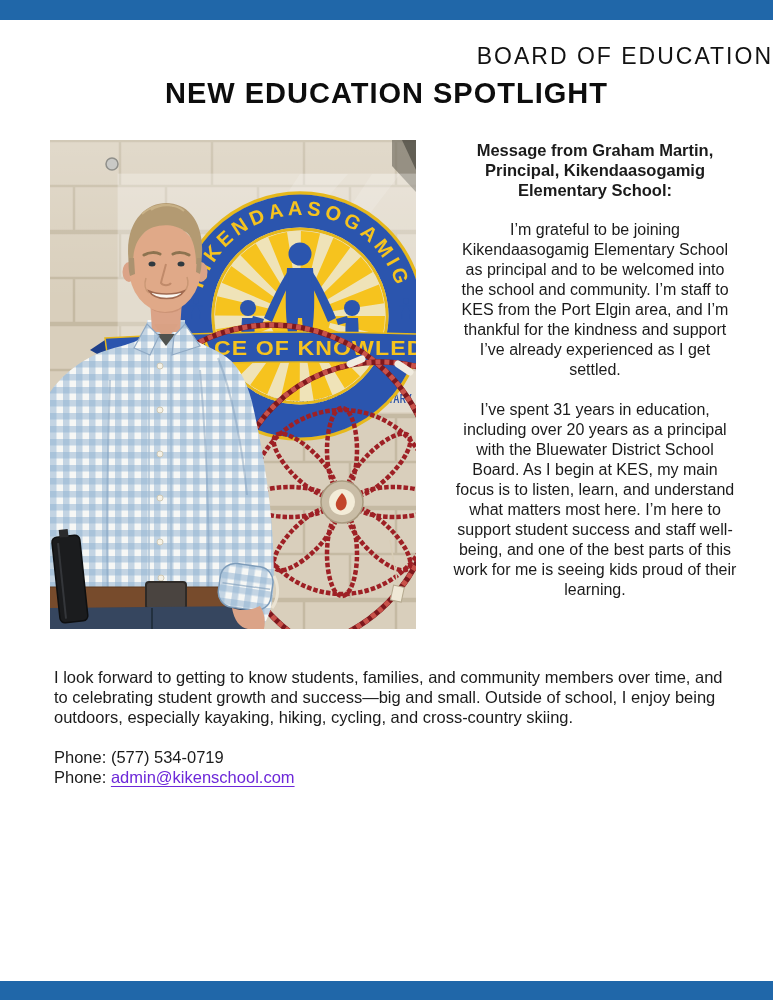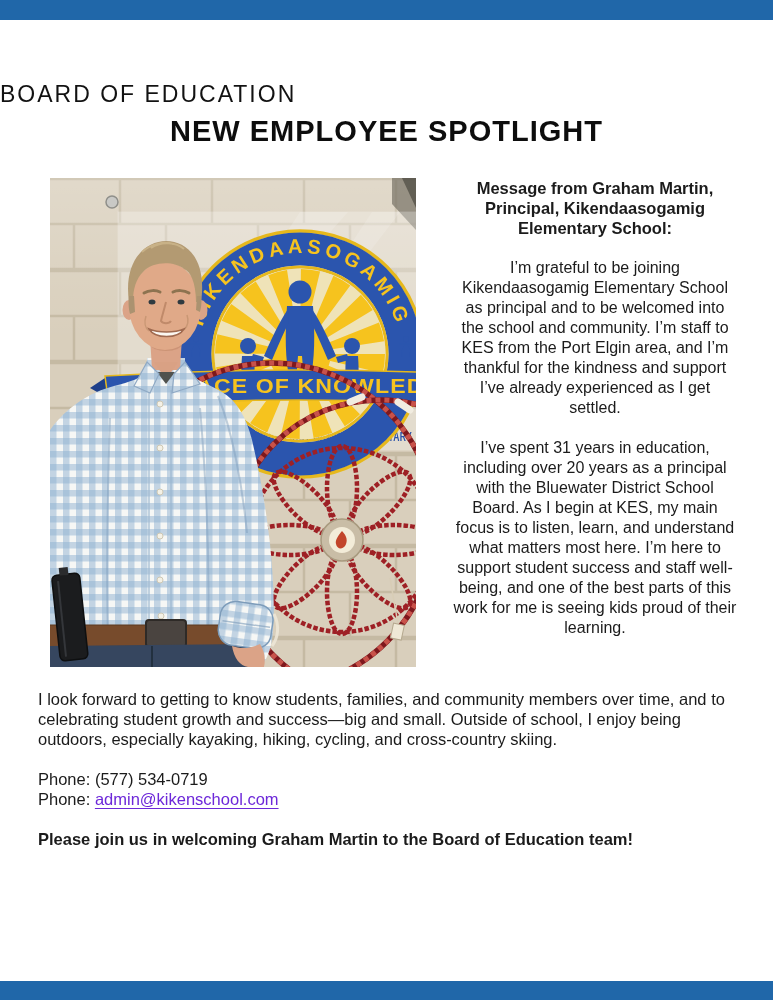--- a/index.html
+++ b/index.html
@@ -9,22 +9,22 @@
     background:#ffffff;
     font-family:"Liberation Sans", sans-serif;
     color:#1b1b1b;
     overflow:hidden;
   }
   .bar{position:absolute;left:0;width:773px;background:#2067A9;}
   .bar.top{top:0;height:20px;}
   .bar.bottom{bottom:0;height:19px;}
 
   .eyebrow{
-    margin:0;padding-top:80px;
-    text-align:left;
+    margin:0;padding-top:42px;
+    text-align:right;
     font-size:23px;font-weight:400;letter-spacing:2px;
     line-height:28px;color:#121212;
   }
   .main-title{
     margin:4px 0 0 0;
     text-align:center;
     font-size:29px;font-weight:800;letter-spacing:1px;
     line-height:38px;color:#0d0d0d;
   }
 
@@ -35,22 +35,22 @@
     gap:37px;
   }
   .photo-wrap{width:366px;height:489px;flex:none;overflow:hidden;}
   .photo-wrap svg{display:block;}
 
   .col{width:284px;font-size:16px;line-height:20px;}
   .msg-heading{font-weight:700;font-size:16.5px;margin:0 0 19px 0;}
   .col p{margin:0 0 20px 0;text-align:center;}
 
   .bottom-section{
-    padding:0 33px 0 38px;
-    margin-top:22px;
+    padding:0 33px 0 54px;
+    margin-top:38px;
     font-size:16.5px;line-height:20px;
   }
   .bottom-section p{margin:0 0 20px 0;}
 
   .contact{margin:0 0 20px 0;}
   .contact div{line-height:20px;}
   .email-link{color:#6d28d9;text-decoration:underline;text-underline-offset:3px;cursor:pointer;}
 
   .closing{font-weight:700;margin:0;}
 
@@ -60,21 +60,21 @@
   .sign-sub-text{font-family:"Liberation Sans",sans-serif;font-weight:700;font-size:12.5px;letter-spacing:.5px;fill:#2B52A8;}
 </style>
 </head>
 <body>
 
 <div class="page">
 
   <div class="bar top"></div>
 
   <h2 class="eyebrow">BOARD OF EDUCATION</h2>
-  <h1 class="main-title">NEW EMPLOYEE SPOTLIGHT</h1>
+  <h1 class="main-title">NEW EDUCATION SPOTLIGHT</h1>
 
   <div class="content">
 
     <div class="photo-wrap">
       <svg width="366" height="489" viewBox="0 0 366 489" xmlns="http://www.w3.org/2000/svg">
         <defs>
           <pattern id="blocks" width="92" height="92" patternUnits="userSpaceOnUse">
             <rect width="92" height="92" fill="#d9cfbc"></rect>
             <path d="M0,1 H92 M0,46 H92 M0,91 H92" stroke="#c5baa3" stroke-width="2.5" fill="none"></path>
             <path d="M70,0 V46 M24,46 V92" stroke="#c5baa3" stroke-width="2.5" fill="none"></path>
@@ -263,17 +263,16 @@
   </div>
 
   <div class="bottom-section">
     <p>I look forward to getting to know students, families, and community members over time, and to celebrating student growth and success—big and small. Outside of school, I enjoy being outdoors, especially kayaking, hiking, cycling, and cross-country skiing.</p>
 
     <div class="contact">
       <div><span>Phone:</span> <span>(577) 534-0719</span></div>
       <div><span>Phone:</span> <a class="email-link">admin@kikenschool.com</a></div>
     </div>
 
-    <p class="closing">Please join us in welcoming Graham Martin to the Board of Education team!</p>
   </div>
 
   <div class="bar bottom"></div>
 </div>
 
 </body></html>

